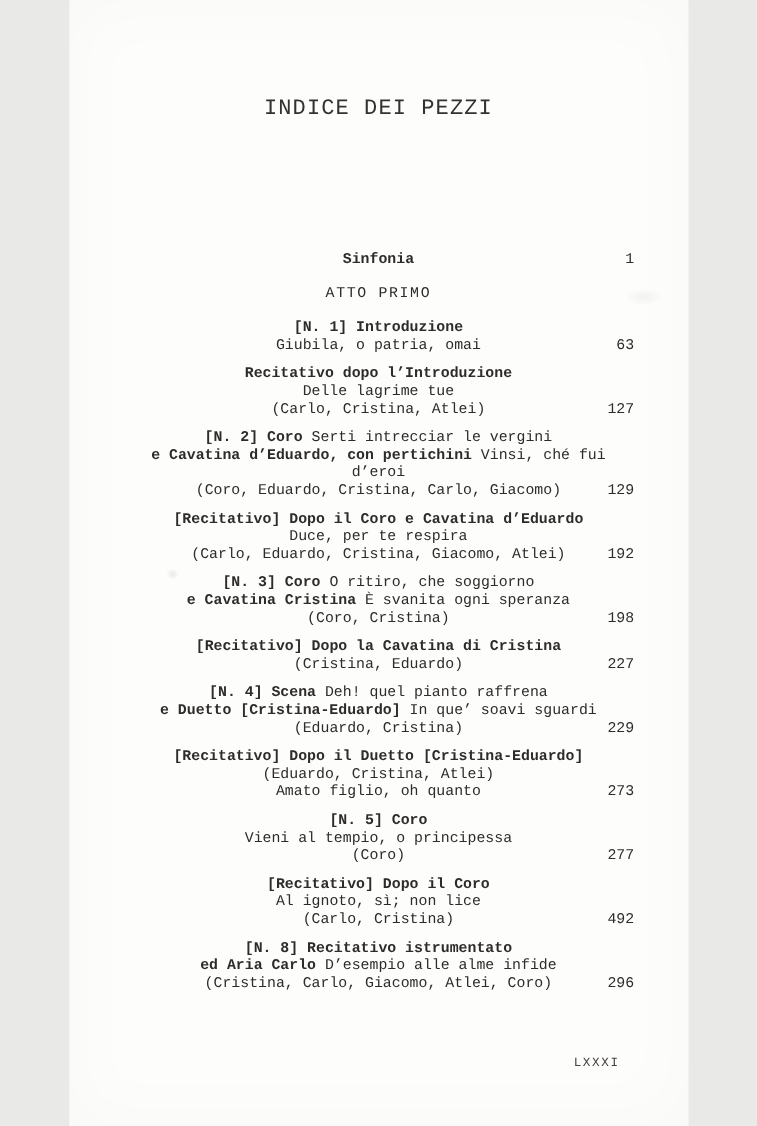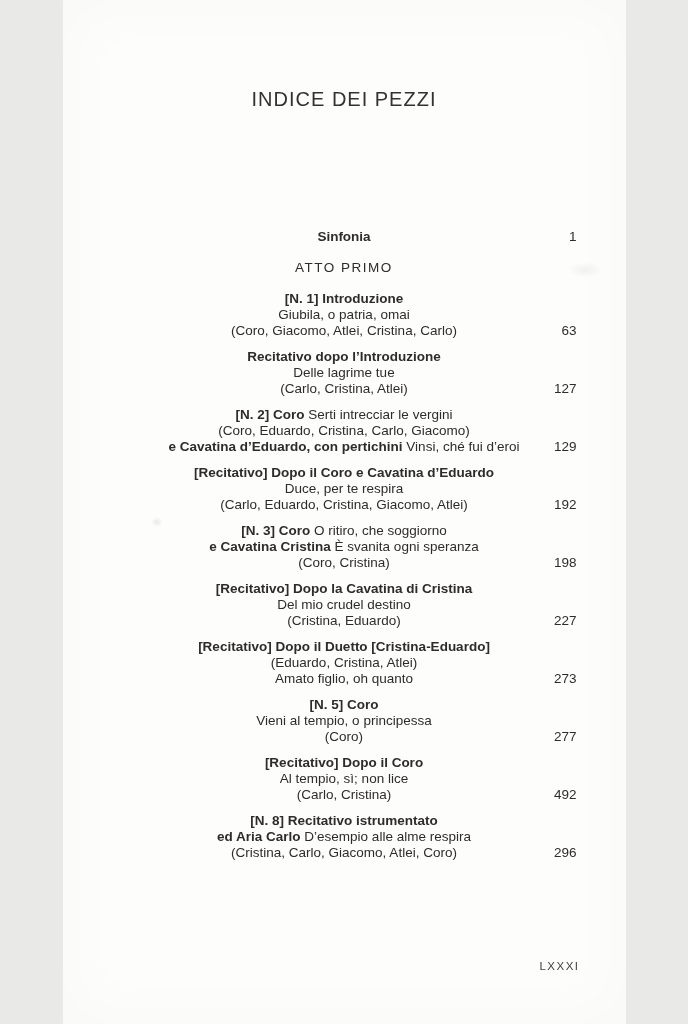--- a/index.html
+++ b/index.html
@@ -6,21 +6,21 @@
     margin: 0;
     padding: 0;
     background: #e9e9e7;
   }
   .page {
     position: relative;
     width: 563px;
     height: 1024px;
     margin: 0 auto;
     background: #fdfdfc;
-    font-family: Liberation Sans, sans-serif;
+    font-family: Liberation Mono, monospace;
     color: #2e2c29;
     overflow: hidden;
     box-shadow: inset 0 0 60px rgba(120,115,100,0.04);
   }
   .title {
     position: absolute;
     top: 88px;
     left: 0;
     width: 100%;
     margin: 0;
@@ -56,21 +56,21 @@
   .pnum {
     position: absolute;
     right: 49px;
     bottom: 0;
     line-height: 16px;
     font-size: 13.5px;
   }
   .folio {
     position: absolute;
     top: 960px;
-    right: 46px;
+    right: 62px;
     font-size: 11.5px;
     letter-spacing: 1.5px;
     color: #45423e;
   }
   
   .smudge {
     position: absolute;
     border-radius: 50%;
     pointer-events: none;
   }
@@ -105,73 +105,77 @@
 
   <div class="toc" id="toc">
       <div class="entry">
         <div class="line"><span class="b">Sinfonia</span></div>
         <span class="pnum">1</span>
       </div>
       <div class="act">ATTO PRIMO</div>
       <div class="entry">
         <div class="line"><span class="b">[N. 1] Introduzione</span></div>
         <div class="line"><span>Giubila, o patria, omai</span></div>
-        <div class="line"><span>(Coro, Giacomo, Atlei, Cristina, Carlo)</span></div>
         <span class="pnum">63</span>
       </div>
       <div class="entry">
         <div class="line"><span class="b">Recitativo dopo l’Introduzione</span></div>
         <div class="line"><span>Delle lagrime tue</span></div>
         <div class="line"><span>(Carlo, Cristina, Atlei)</span></div>
         <span class="pnum">127</span>
       </div>
       <div class="entry">
         <div class="line"><span class="b">[N. 2] Coro </span><span>Serti intrecciar le vergini</span></div>
+        <div class="line"><span class="b">e Cavatina d’Eduardo, con pertichini </span><span>Vinsi, ché fui d’eroi</span></div>
         <div class="line"><span>(Coro, Eduardo, Cristina, Carlo, Giacomo)</span></div>
-        <div class="line"><span class="b">e Cavatina d’Eduardo, con pertichini </span><span>Vinsi, ché fui d’eroi</span></div>
         <span class="pnum">129</span>
       </div>
       <div class="entry">
         <div class="line"><span class="b">[Recitativo] Dopo il Coro e Cavatina d’Eduardo</span></div>
         <div class="line"><span>Duce, per te respira</span></div>
         <div class="line"><span>(Carlo, Eduardo, Cristina, Giacomo, Atlei)</span></div>
         <span class="pnum">192</span>
       </div>
       <div class="entry">
         <div class="line"><span class="b">[N. 3] Coro </span><span>O ritiro, che soggiorno</span></div>
         <div class="line"><span class="b">e Cavatina Cristina </span><span>È svanita ogni speranza</span></div>
         <div class="line"><span>(Coro, Cristina)</span></div>
         <span class="pnum">198</span>
       </div>
       <div class="entry">
         <div class="line"><span class="b">[Recitativo] Dopo la Cavatina di Cristina</span></div>
-        <div class="line"><span>Del mio crudel destino</span></div>
         <div class="line"><span>(Cristina, Eduardo)</span></div>
         <span class="pnum">227</span>
+      </div>
+      <div class="entry">
+        <div class="line"><span class="b">[N. 4] Scena </span><span>Deh! quel pianto raffrena</span></div>
+        <div class="line"><span class="b">e Duetto [Cristina-Eduardo] </span><span>In que’ soavi sguardi</span></div>
+        <div class="line"><span>(Eduardo, Cristina)</span></div>
+        <span class="pnum">229</span>
       </div>
       <div class="entry">
         <div class="line"><span class="b">[Recitativo] Dopo il Duetto [Cristina-Eduardo]</span></div>
         <div class="line"><span>(Eduardo, Cristina, Atlei)</span></div>
         <div class="line"><span>Amato figlio, oh quanto</span></div>
         <span class="pnum">273</span>
       </div>
       <div class="entry">
         <div class="line"><span class="b">[N. 5] Coro</span></div>
         <div class="line"><span>Vieni al tempio, o principessa</span></div>
         <div class="line"><span>(Coro)</span></div>
         <span class="pnum">277</span>
       </div>
       <div class="entry">
         <div class="line"><span class="b">[Recitativo] Dopo il Coro</span></div>
-        <div class="line"><span>Al tempio, sì; non lice</span></div>
+        <div class="line"><span>Al ignoto, sì; non lice</span></div>
         <div class="line"><span>(Carlo, Cristina)</span></div>
         <span class="pnum">492</span>
       </div>
       <div class="entry">
         <div class="line"><span class="b">[N. 8] Recitativo istrumentato</span></div>
-        <div class="line"><span class="b">ed Aria Carlo </span><span>D’esempio alle alme respira</span></div>
+        <div class="line"><span class="b">ed Aria Carlo </span><span>D’esempio alle alme infide</span></div>
         <div class="line"><span>(Cristina, Carlo, Giacomo, Atlei, Coro)</span></div>
         <span class="pnum">296</span>
       </div>
     </div>
 
   <div class="folio">LXXXI</div>
 </div>
 
 </body></html>

